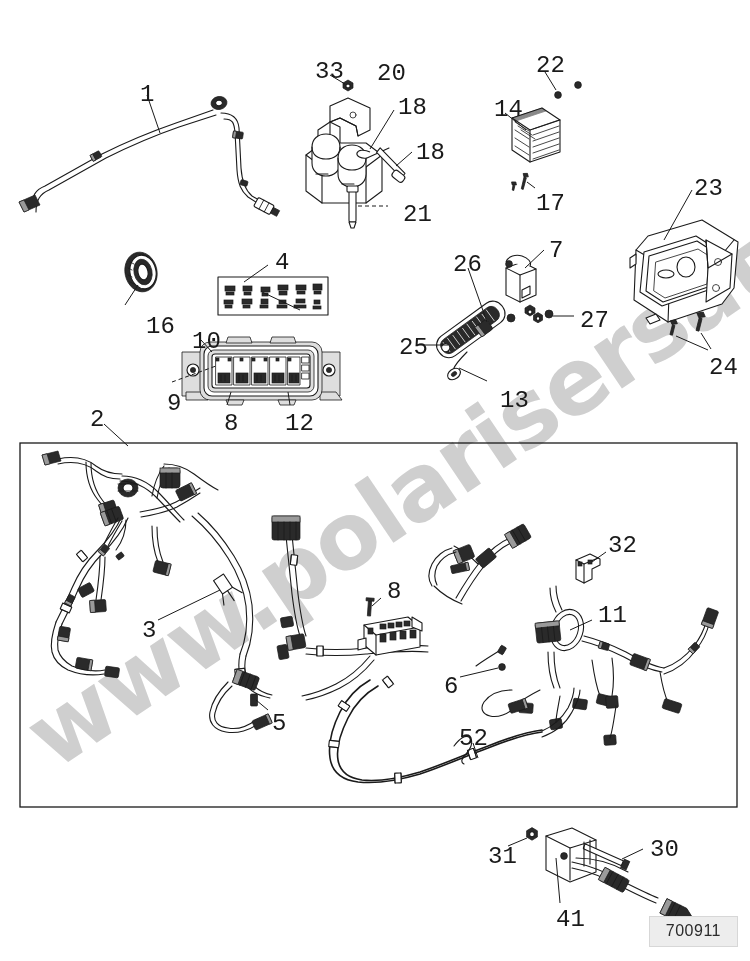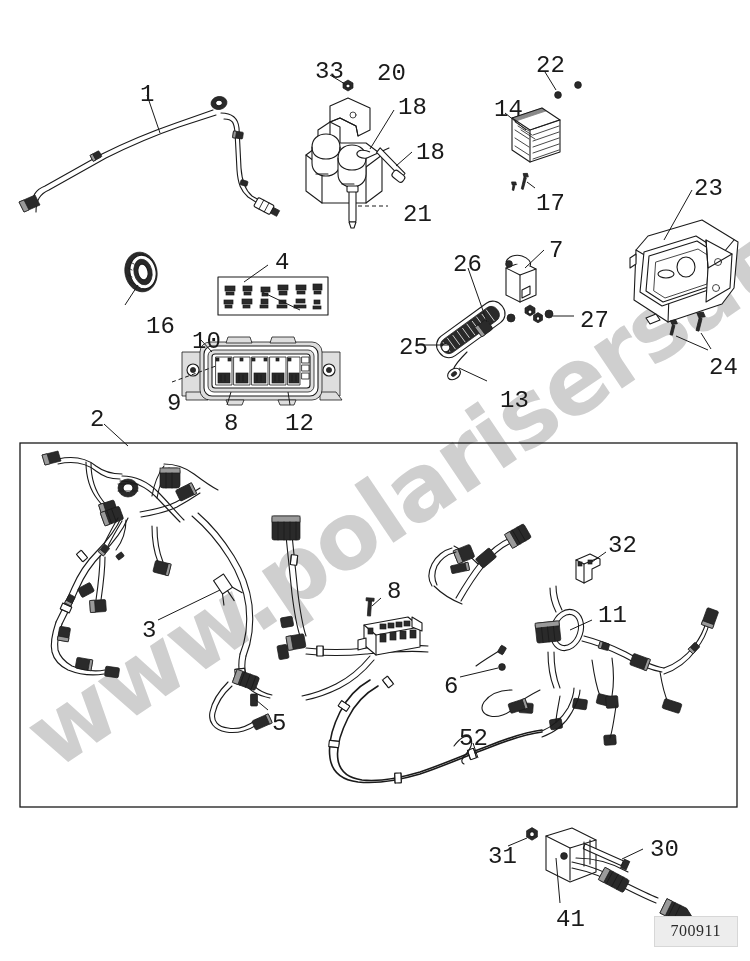--- a/index.html
+++ b/index.html
@@ -30,21 +30,21 @@
     white-space:nowrap;
   }
 
   
   #partnum-box{
     position:absolute;right:12px;bottom:14px;z-index:25;
     background:#ededed;border:1px solid #d7d7d7;
     padding:5px 16px 6px 16px;
   }
   #partnum-box .pn{
-    font-family:Liberation Serif, serif;
+    font-family:Liberation Sans, sans-serif;
     font-size:16px;color:#2b2b2b;letter-spacing:.5px;
   }
 </style>
 </head>
 <body>
 
 <div id="page">
 
   <div id="watermark">
     <div class="wm-text">www.polarisersatzteile.de</div>

